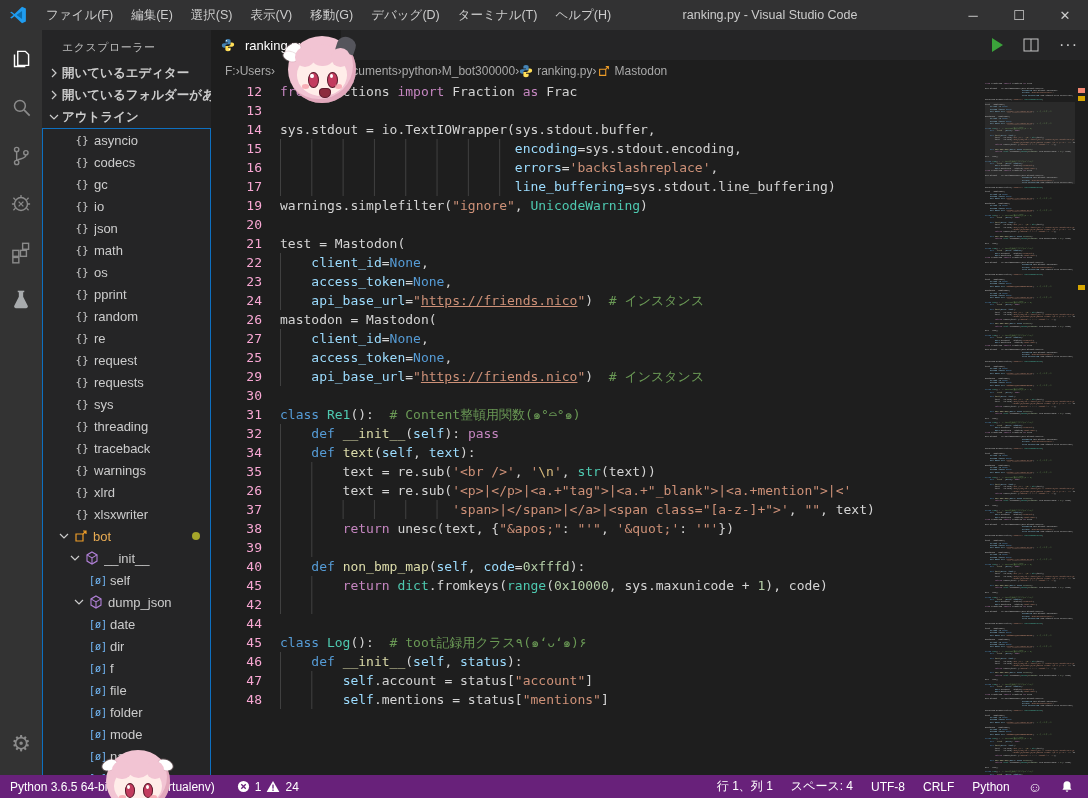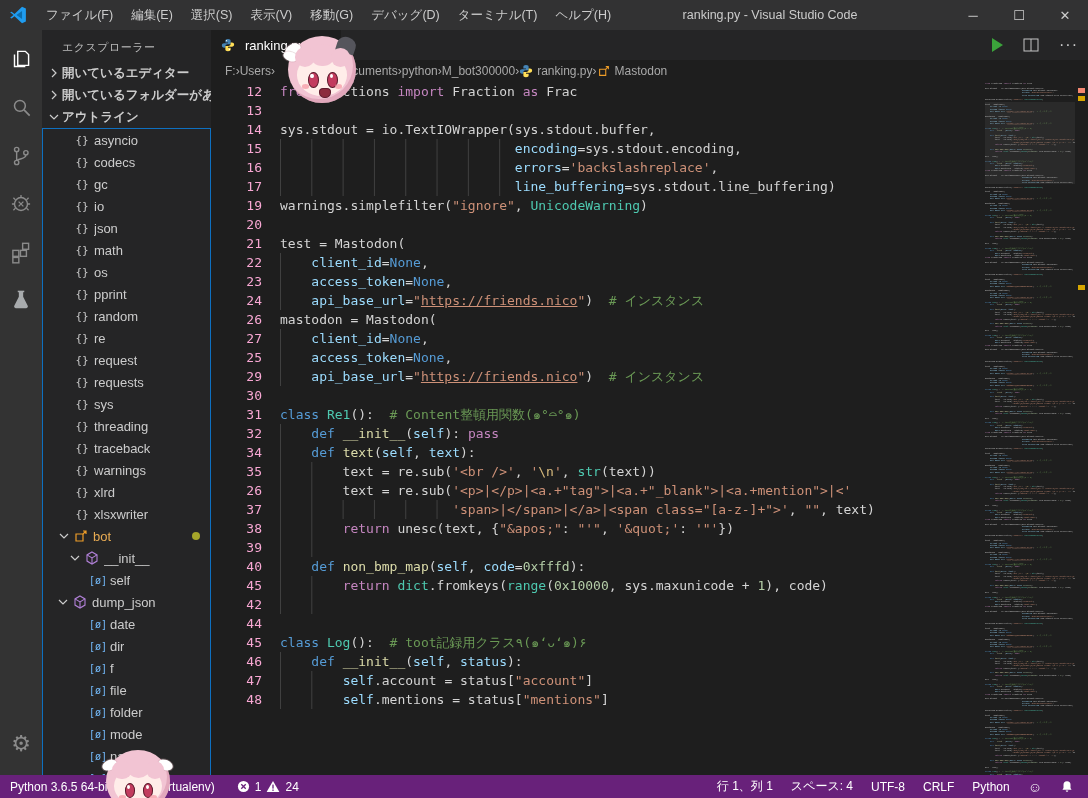--- a/index.html
+++ b/index.html
@@ -321,21 +321,21 @@
             </svg>
           </span>
           <span class="out-label">__init__</span>
         </div>
         <div class="out-row" style="padding-left: 46px;">
           <span class="out-icon">
             <span class="field-glyph">[ø]</span>
           </span>
           <span class="out-label">self</span>
         </div>
-        <div class="out-row" style="padding-left: 12px;">
+        <div class="out-row" style="padding-left: 28px;">
           <span class="chev">
             <svg width="16" height="16" viewBox="0 0 16 16">
               <path d="M4 6l4 4 4-4" fill="none" stroke="#CCCCCC" stroke-width="1.2"></path>
             </svg>
           </span>
           <span class="out-icon">
             <svg width="16" height="16" viewBox="0 0 16 16">
               <path d="M8 2l5 2.9v6.2L8 14l-5-2.9V4.9z" fill="none" stroke="#B180D7" stroke-width="1.1"></path>
               <path d="M3 4.9l5 3 5-3M8 7.9V14" fill="none" stroke="#B180D7" stroke-width="1.1"></path>
             </svg>

